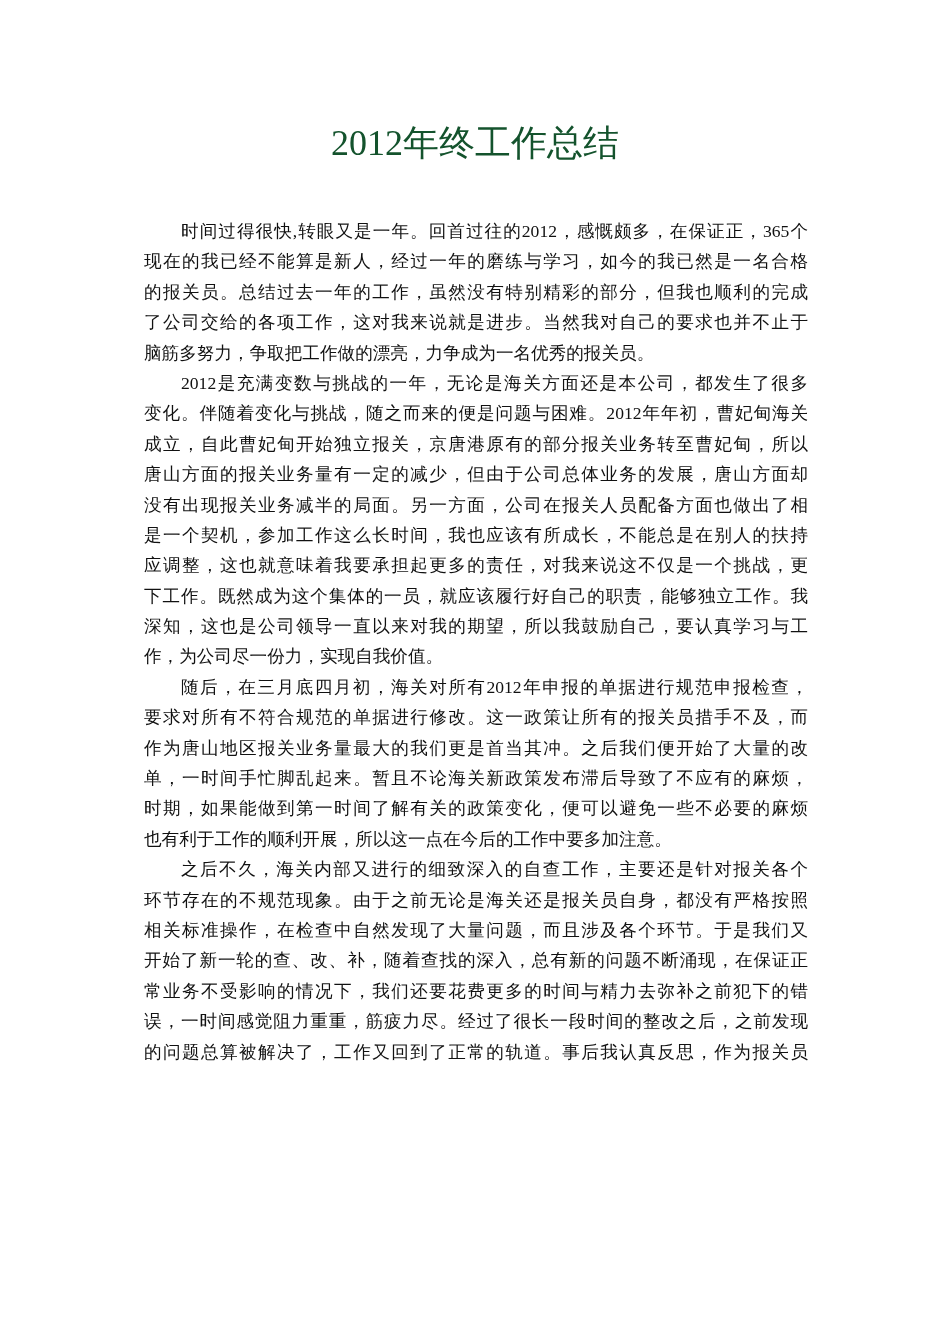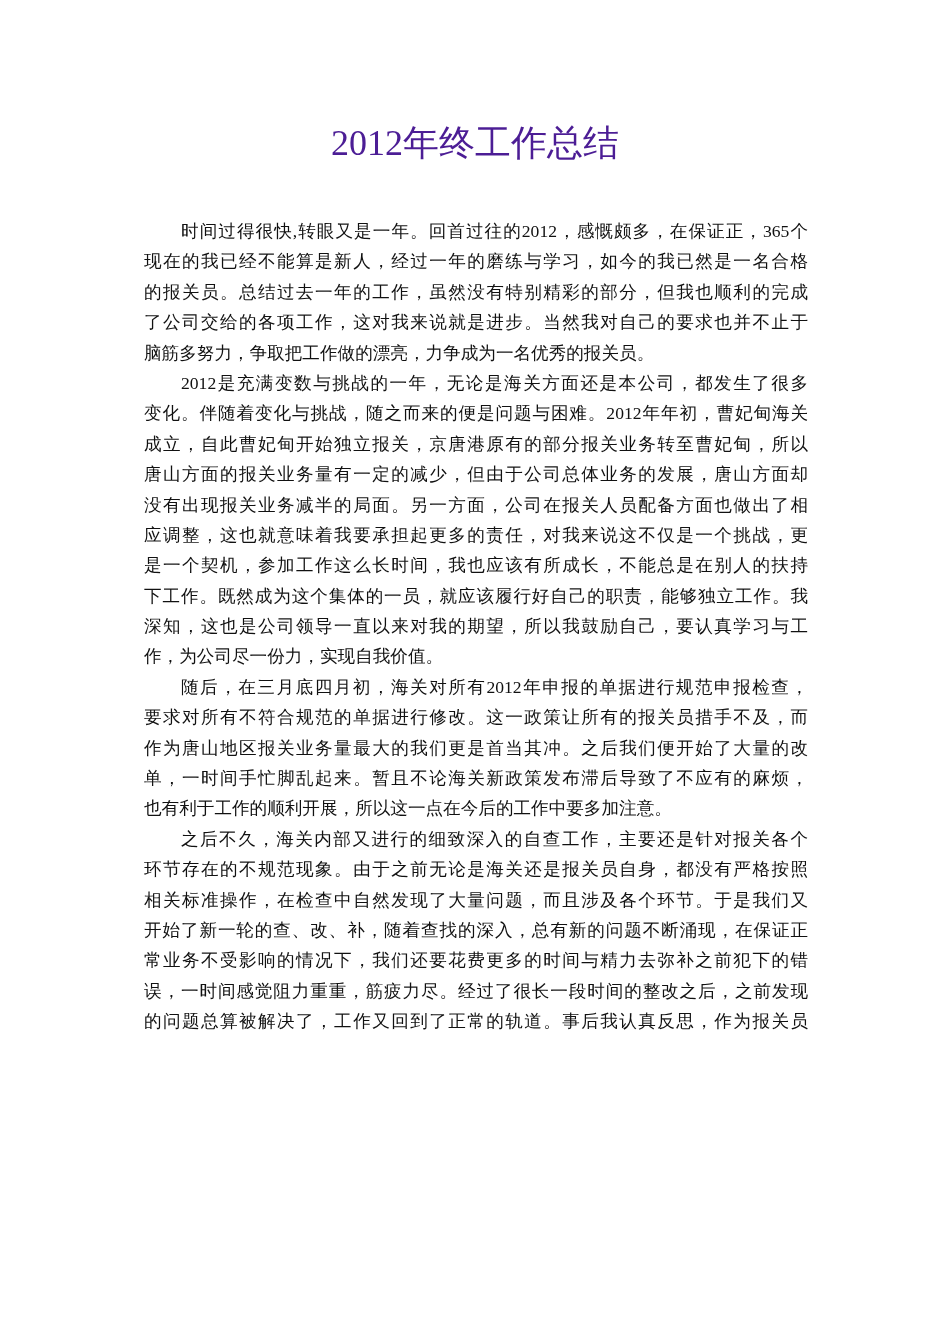--- a/index.html
+++ b/index.html
@@ -25,21 +25,21 @@
     }
     .title {
       position: absolute;
       left: 0;
       top: 118px;
       width: 950px;
       text-align: center;
       font-size: 36px;
       line-height: 50px;
       letter-spacing: 0px;
-      color: #4c1d95;
+      color: #14532d;
     }
     .body {
       position: absolute;
       left: 144px;
       top: 216px;
       width: 664px;
     }
     .para {
       margin: 0;
     }
@@ -75,32 +75,33 @@
       <span class="line">了公司交给的各项工作，这对我来说就是进步。当然我对自己的要求也并不止于</span>
       <span class="line last">脑筋多努力，争取把工作做的漂亮，力争成为一名优秀的报关员。</span>
     </div>
 
     <div class="para">
       <span class="line indent">2012是充满变数与挑战的一年，无论是海关方面还是本公司，都发生了很多</span>
       <span class="line">变化。伴随着变化与挑战，随之而来的便是问题与困难。2012年年初，曹妃甸海关</span>
       <span class="line">成立，自此曹妃甸开始独立报关，京唐港原有的部分报关业务转至曹妃甸，所以</span>
       <span class="line">唐山方面的报关业务量有一定的减少，但由于公司总体业务的发展，唐山方面却</span>
       <span class="line">没有出现报关业务减半的局面。另一方面，公司在报关人员配备方面也做出了相</span>
+      <span class="line">是一个契机，参加工作这么长时间，我也应该有所成长，不能总是在别人的扶持</span>
       <span class="line">应调整，这也就意味着我要承担起更多的责任，对我来说这不仅是一个挑战，更</span>
-      <span class="line">是一个契机，参加工作这么长时间，我也应该有所成长，不能总是在别人的扶持</span>
       <span class="line">下工作。既然成为这个集体的一员，就应该履行好自己的职责，能够独立工作。我</span>
       <span class="line">深知，这也是公司领导一直以来对我的期望，所以我鼓励自己，要认真学习与工</span>
       <span class="line last">作，为公司尽一份力，实现自我价值。</span>
     </div>
 
     <div class="para">
       <span class="line indent">随后，在三月底四月初，海关对所有2012年申报的单据进行规范申报检查，</span>
       <span class="line">要求对所有不符合规范的单据进行修改。这一政策让所有的报关员措手不及，而</span>
       <span class="line">作为唐山地区报关业务量最大的我们更是首当其冲。之后我们便开始了大量的改</span>
       <span class="line">单，一时间手忙脚乱起来。暂且不论海关新政策发布滞后导致了不应有的麻烦，</span>
+      <span class="line">时期，如果能做到第一时间了解有关的政策变化，便可以避免一些不必要的麻烦</span>
       <span class="line last">也有利于工作的顺利开展，所以这一点在今后的工作中要多加注意。</span>
     </div>
 
     <div class="para">
       <span class="line indent">之后不久，海关内部又进行的细致深入的自查工作，主要还是针对报关各个</span>
       <span class="line">环节存在的不规范现象。由于之前无论是海关还是报关员自身，都没有严格按照</span>
       <span class="line">相关标准操作，在检查中自然发现了大量问题，而且涉及各个环节。于是我们又</span>
       <span class="line">开始了新一轮的查、改、补，随着查找的深入，总有新的问题不断涌现，在保证正</span>
       <span class="line">常业务不受影响的情况下，我们还要花费更多的时间与精力去弥补之前犯下的错</span>
       <span class="line">误，一时间感觉阻力重重，筋疲力尽。经过了很长一段时间的整改之后，之前发现</span>

